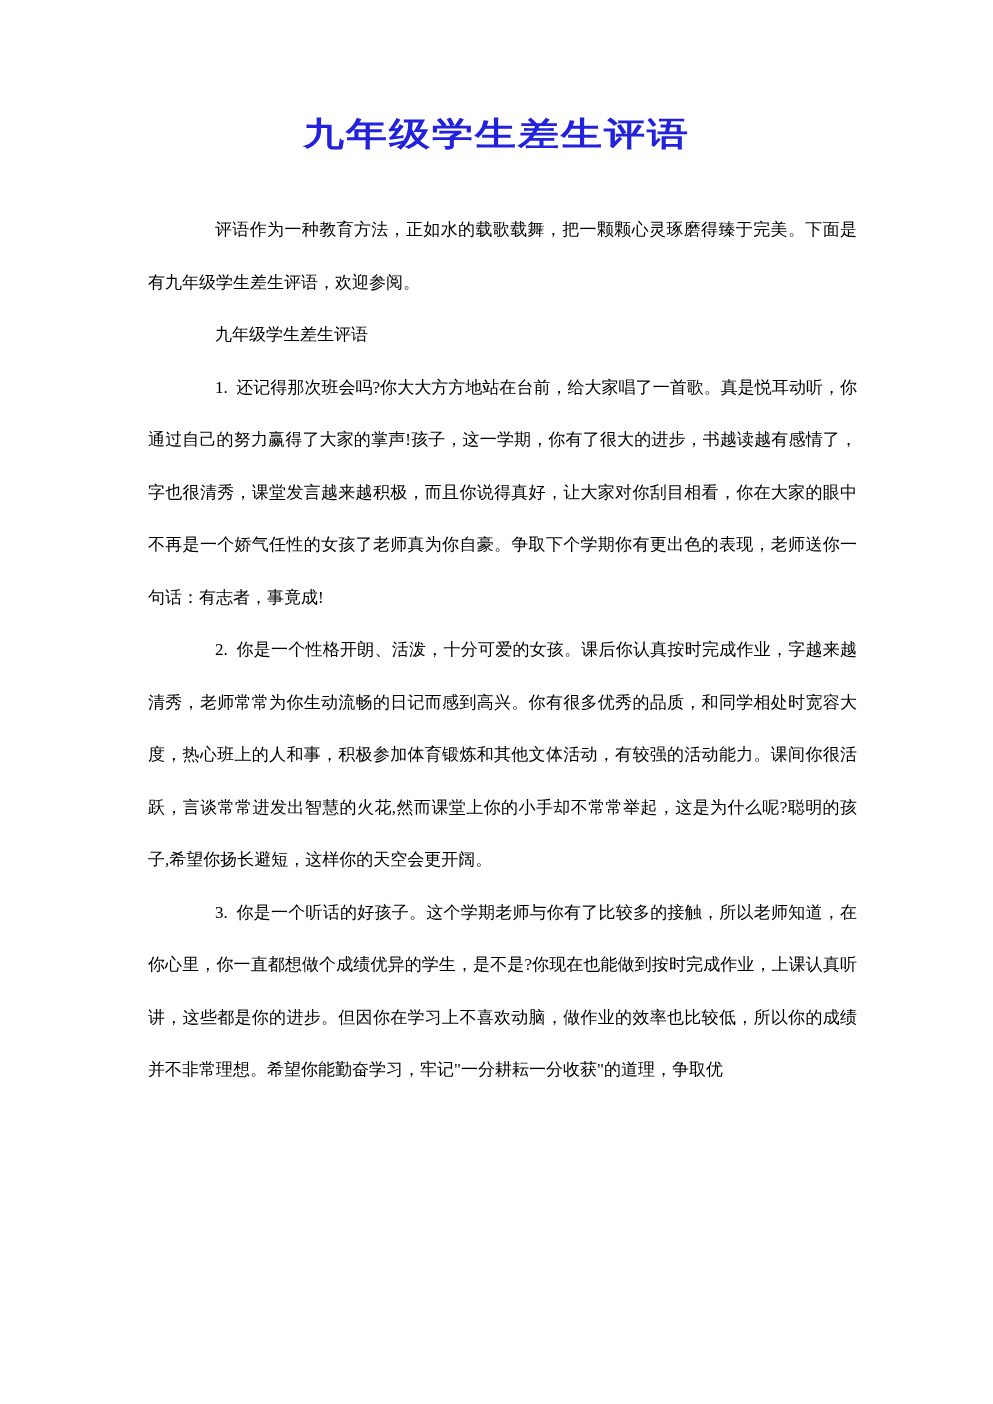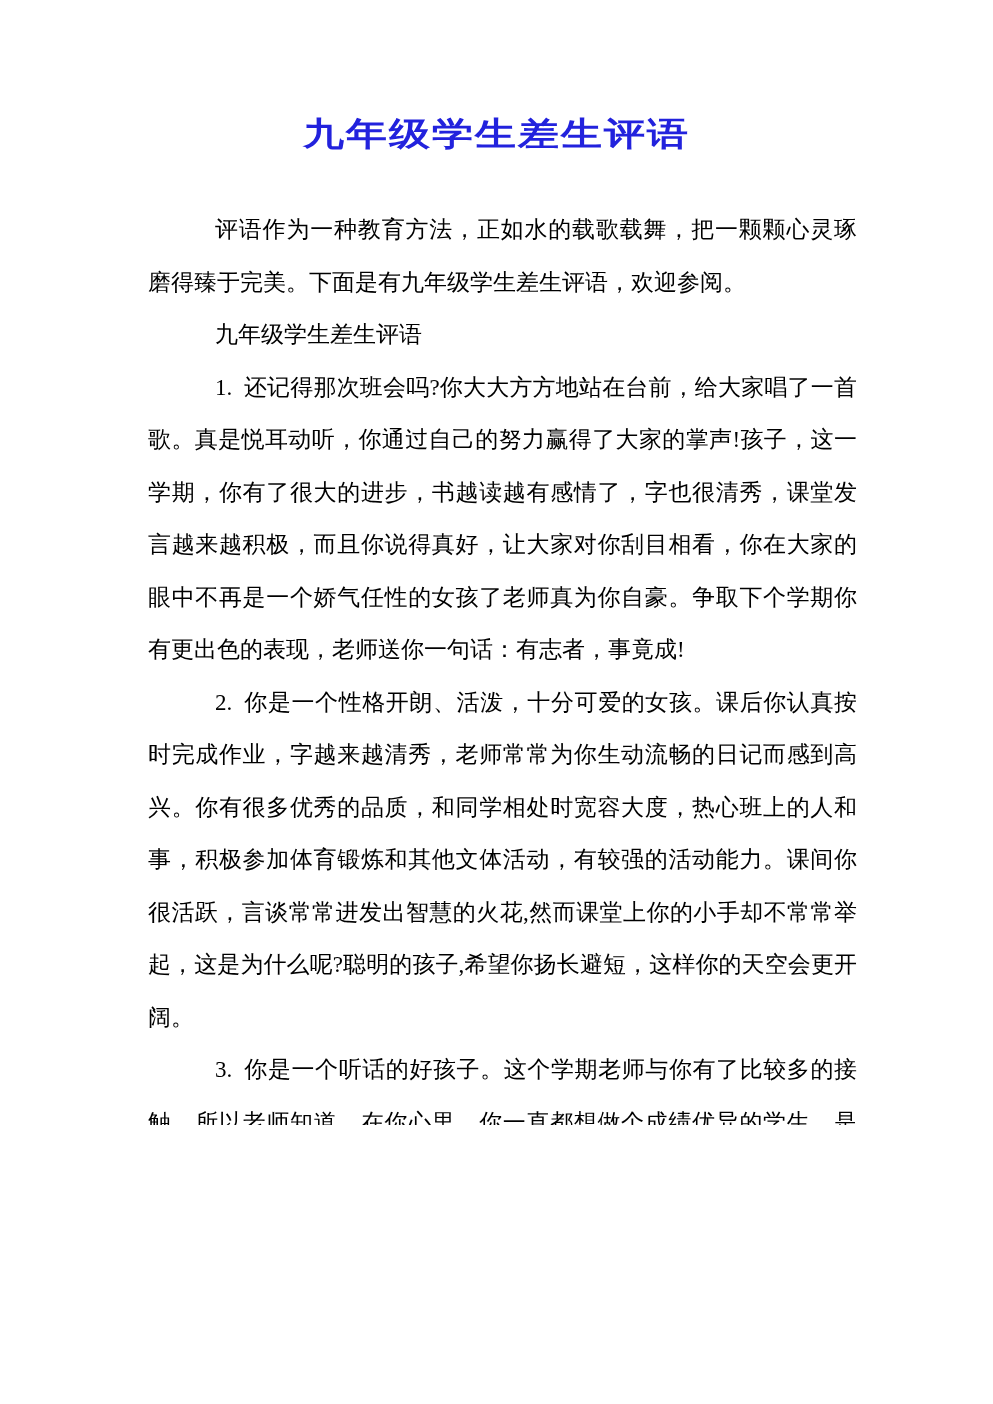--- a/index.html
+++ b/index.html
@@ -32,21 +32,21 @@
     color: #2222dd;
     transform: scaleY(0.80);
     transform-origin: center top;
     font-family: "Liberation Serif", serif;
   }
   .doc-body {
     position: absolute;
     top: 204px;
     left: 148px;
     width: 709px;
-    font-size: 23px;
+    font-size: 17px;
     line-height: 52.5px;
     text-align: justify;
     text-justify: inter-ideograph;
   }
   .doc-body p {
     margin: 0;
     padding: 0;
     text-indent: 67px;
   }
   .footer-bar {

